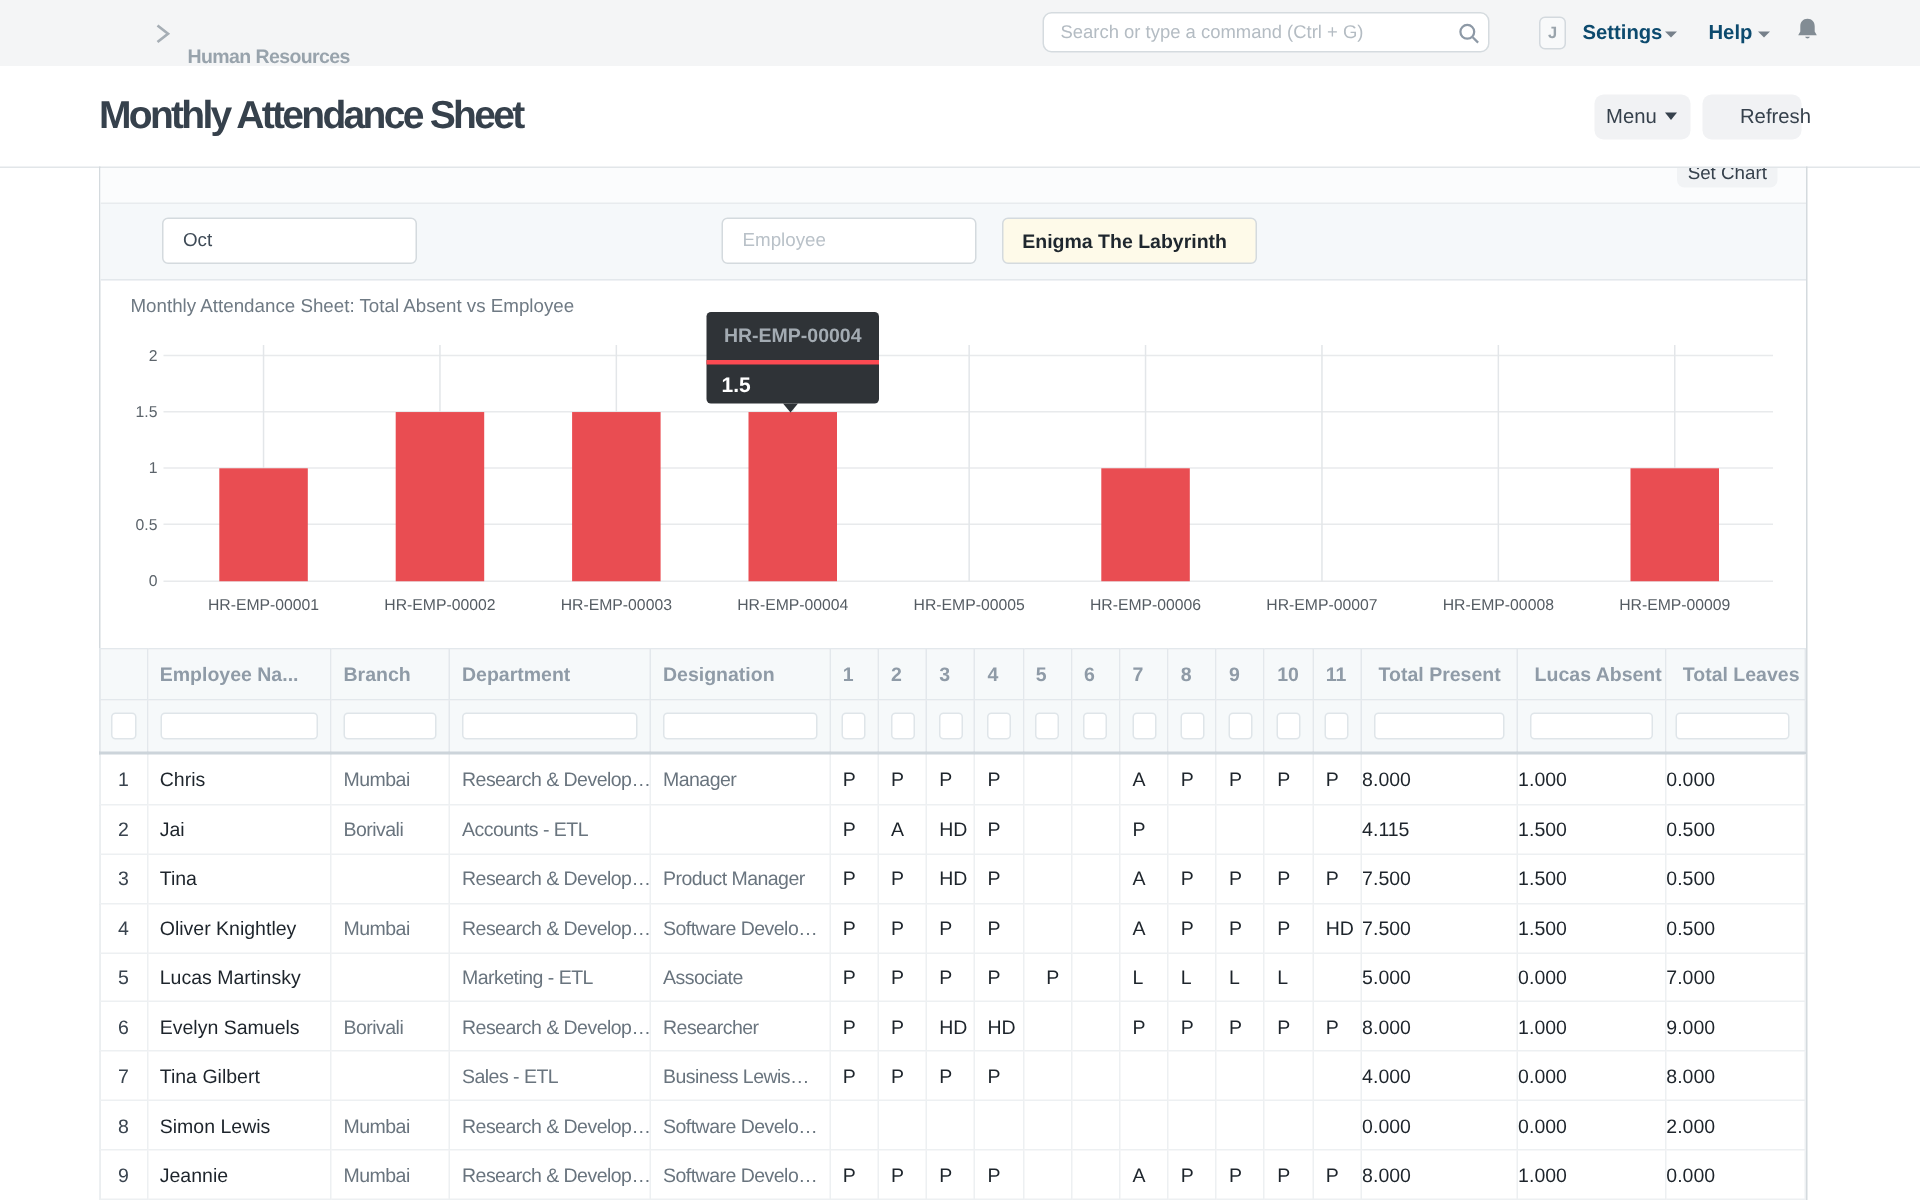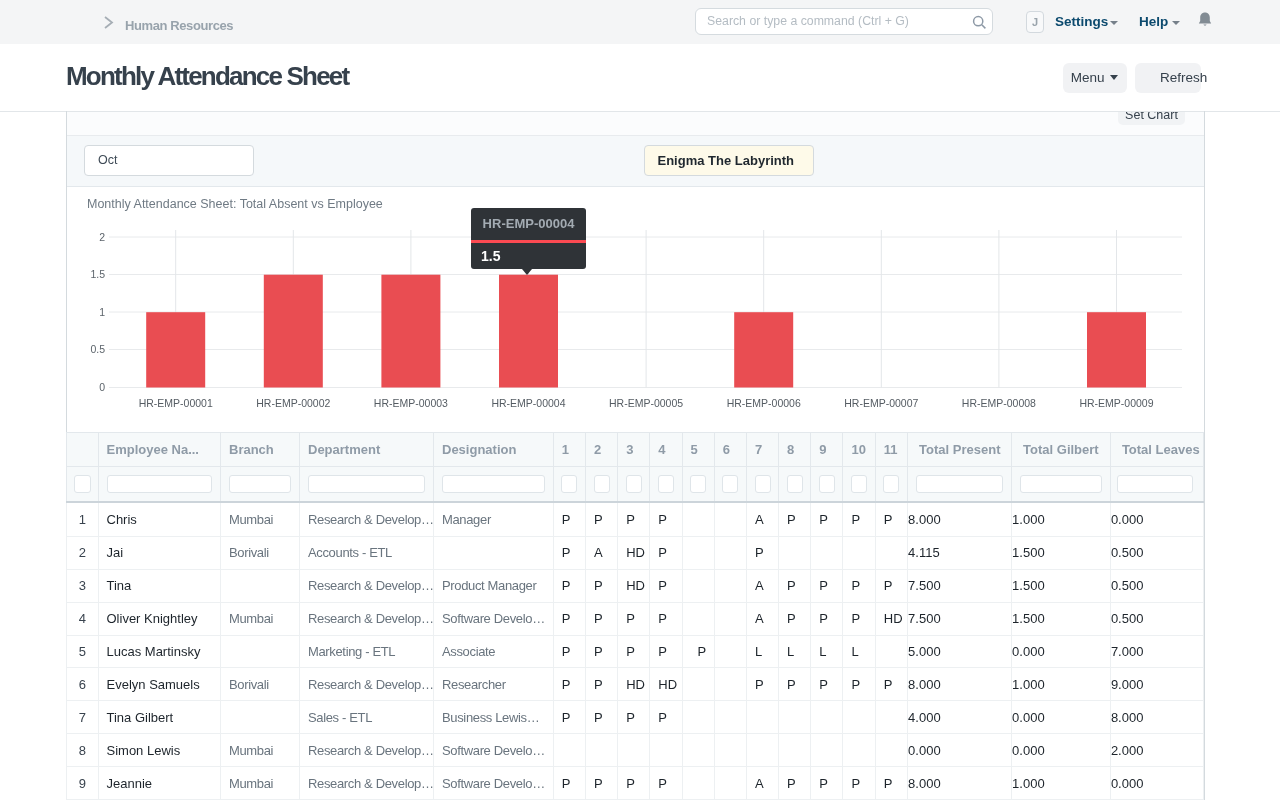--- a/index.html
+++ b/index.html
@@ -2,21 +2,21 @@
 <html><head>
 <meta charset="utf-8">
 <style>
 * { margin:0; padding:0; box-sizing:border-box; }
 html,body { width:1280px; height:800px; overflow:hidden; background:#fff;
   font-family:"Liberation Sans", sans-serif; }
 .abs { position:absolute; }
 
 #navbar { position:absolute; left:0; top:0; width:1280px; height:44px;
   background:#f4f5f6; }
-#crumb { position:absolute; left:125px; top:4px; height:44px; line-height:44px;
+#crumb { position:absolute; left:125px; top:16px; height:44px; line-height:44px;
   font-size:13px; font-weight:700; color:#98a3ac; letter-spacing:-0.4px; }
 #search { position:absolute; left:695px; top:8px; width:298px; height:27px;
   background:#fff; border:1px solid #d5dbdf; border-radius:6px; }
 #search span { position:absolute; left:11px; top:0; line-height:25px;
   font-size:12.3px; color:#b4bcc3; }
 #settings, #help { position:absolute; top:0; height:44px; line-height:44px;
   font-size:13.5px; font-weight:700; color:#0c4a6e;text-align:center; }
 #settings { left:1055px; } #help { left:1139px; }
 .caret { position:absolute; top:21px; width:0; height:0;
   border-left:4px solid transparent; border-right:4px solid transparent;
@@ -37,21 +37,21 @@
   border-left:1px solid #d4dade; border-right:1px solid #d4dade; }
 #actionsrow { position:absolute; left:0; top:1px; width:1137px; height:24px;
   background:#fbfcfd; border-bottom:1px solid #e8ebee; overflow:hidden; }
 #setchart { position:absolute; right:19px; top:-11.5px; width:67px; height:24px;
   background:#f1f3f5; border-radius:5px; text-align:center; line-height:29px;
   font-size:12.5px; color:#36414c; }
 #filterrow { position:absolute; left:0; top:25px; width:1137px; height:51px;
   background:#f5f8fa; border-bottom:1px solid #e3e8ec; }
 .finput { position:absolute; top:8.5px; width:170px; height:31px; background:#fff;
   border:1px solid #d4dade; border-radius:4px; line-height:29px; padding-left:13px;
-  font-size:12.5px; color:#3e4a56; }
+  font-size:12.5px; color:#3e4a56;margin-left:24px; }
 .fyellow { background:#fefae9; font-weight:700; font-size:13px; color:#1f272e; }
 .fplaceholder { color:#b9c1c8; }
 
 #charttitle { position:absolute; left:87px; top:197px; font-size:12.5px; color:#6f7a84; }
 #tooltip { position:absolute; left:471px; top:208px; width:115px; height:61px;
   background:#2f3337; border-radius:3px; z-index:5; }
 #tooltip .tt { text-align:center; font-size:13px; font-weight:700; color:#a3abb2;
   line-height:31px; }
 #tooltip .tline { position:absolute; left:0; top:31.5px; width:115px; height:3.2px;
   background:#fc4a52; }
@@ -106,20 +106,21 @@
 <div class="hbtn" style="left:1062.5px;width:64px;">Menu <span style="display:inline-block;width:0;height:0;border-left:4.5px solid transparent;border-right:4.5px solid transparent;border-top:5px solid #36414c;margin-left:2px;vertical-align:2px;"></span></div>
 <div class="hbtn" style="left:1135px;width:65.5px;padding-left:25px;">Refresh</div>
 <div id="headline"></div>
 
 <div id="container">
   <div id="actionsrow">
       <div id="setchart">Set Chart</div>
     </div>
   <div id="filterrow">
     <div class="finput" style="left:17px;">Oct</div>
+    <div class="finput fplaceholder" style="left:390px;">Employee</div>
     <div class="finput fyellow" style="left:576.5px;">Enigma The Labyrinth</div>
   </div>
 </div>
 
 <div id="charttitle">Monthly Attendance Sheet: Total Absent vs Employee</div>
 <svg class="abs" style="left:66px;top:187px" width="1139" height="242" viewBox="0 0 1139 242" font-family="Liberation Sans, sans-serif">
 
   <g stroke="#e8eaec" stroke-width="1">
     <line x1="43" y1="50" x2="1116" y2="50"></line>
     <line x1="43" y1="87.5" x2="1116" y2="87.5"></line>
@@ -210,21 +211,21 @@
         <th>3</th>
         <th>4</th>
         <th>5</th>
         <th>6</th>
         <th>7</th>
         <th>8</th>
         <th>9</th>
         <th>10</th>
         <th>11</th>
         <th style="padding-left:11px">Total Present</th>
-        <th style="padding-left:11px">Total Gilbert</th>
+        <th style="padding-left:11px">Lucas Absent</th>
         <th style="padding-left:11px">Total Leaves</th>
       </tr>
 <tr class="frow">
 <td>
           <div class="fin" style="width:17px"></div>
         </td>
 <td>
           <div class="fin" style="width:105px"></div>
         </td>
 <td>

